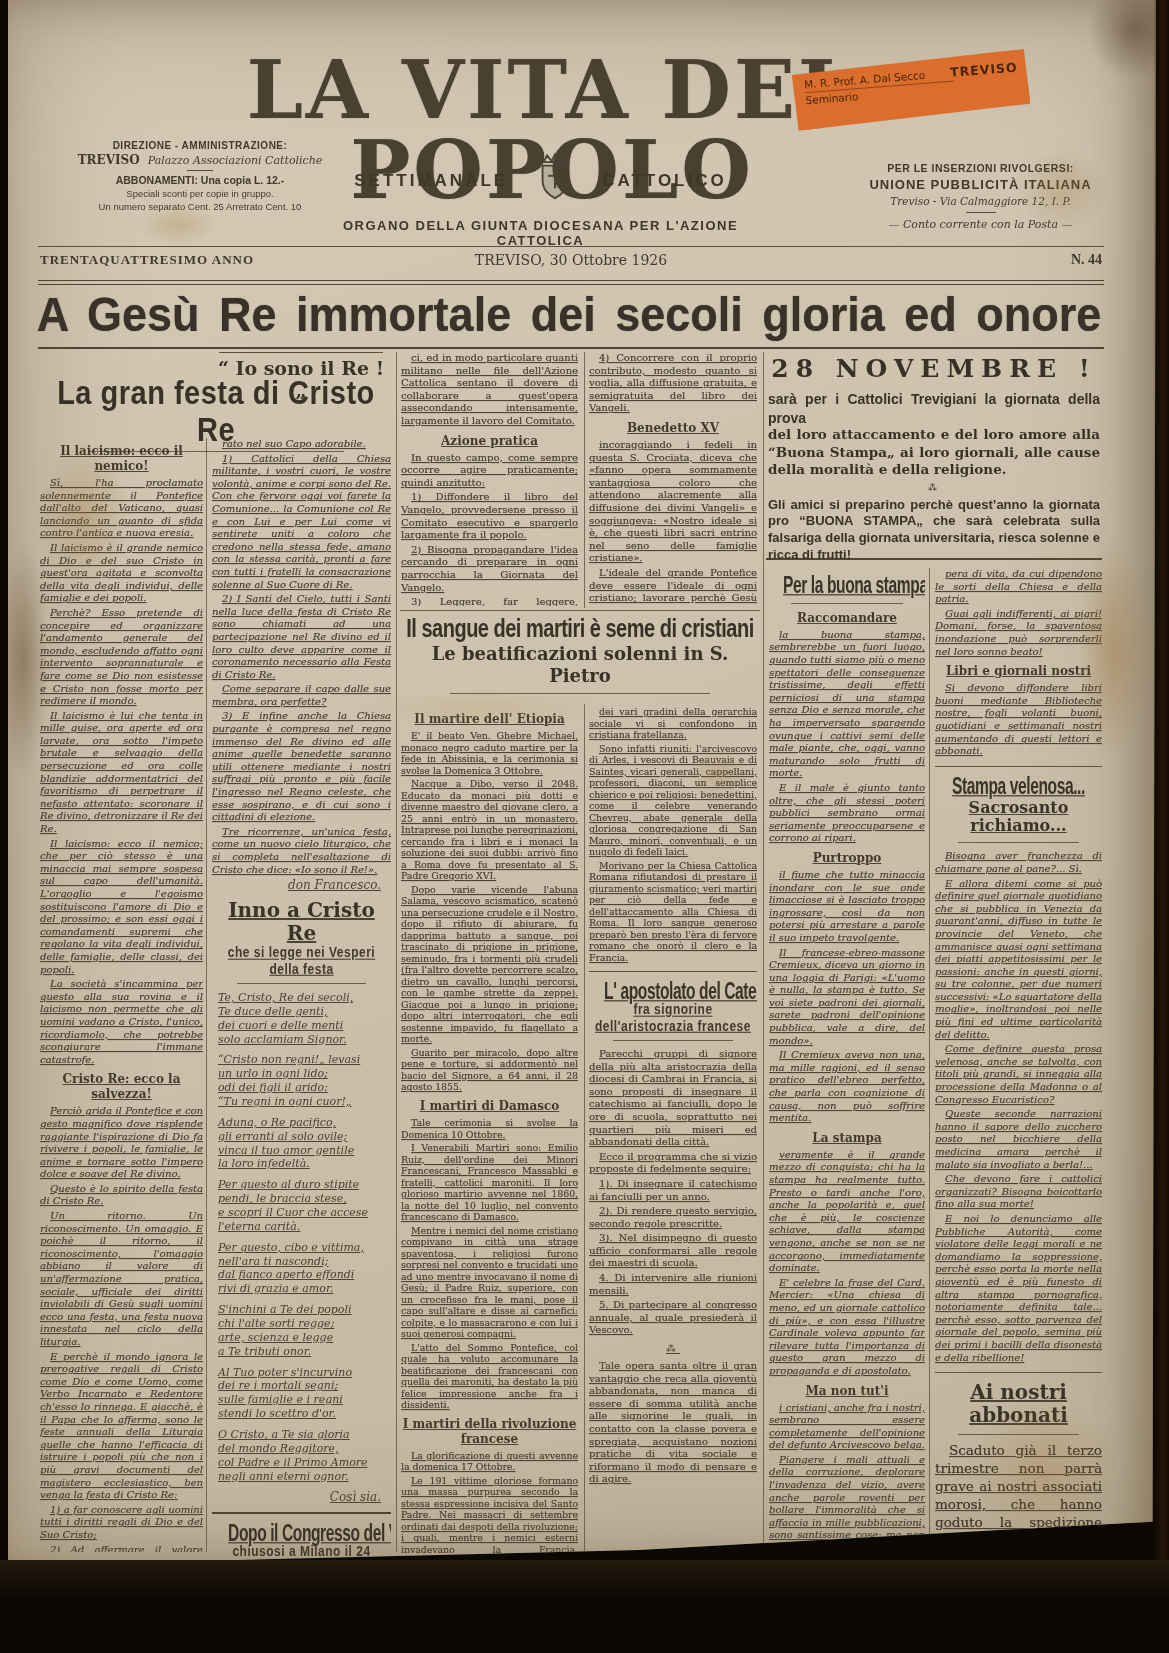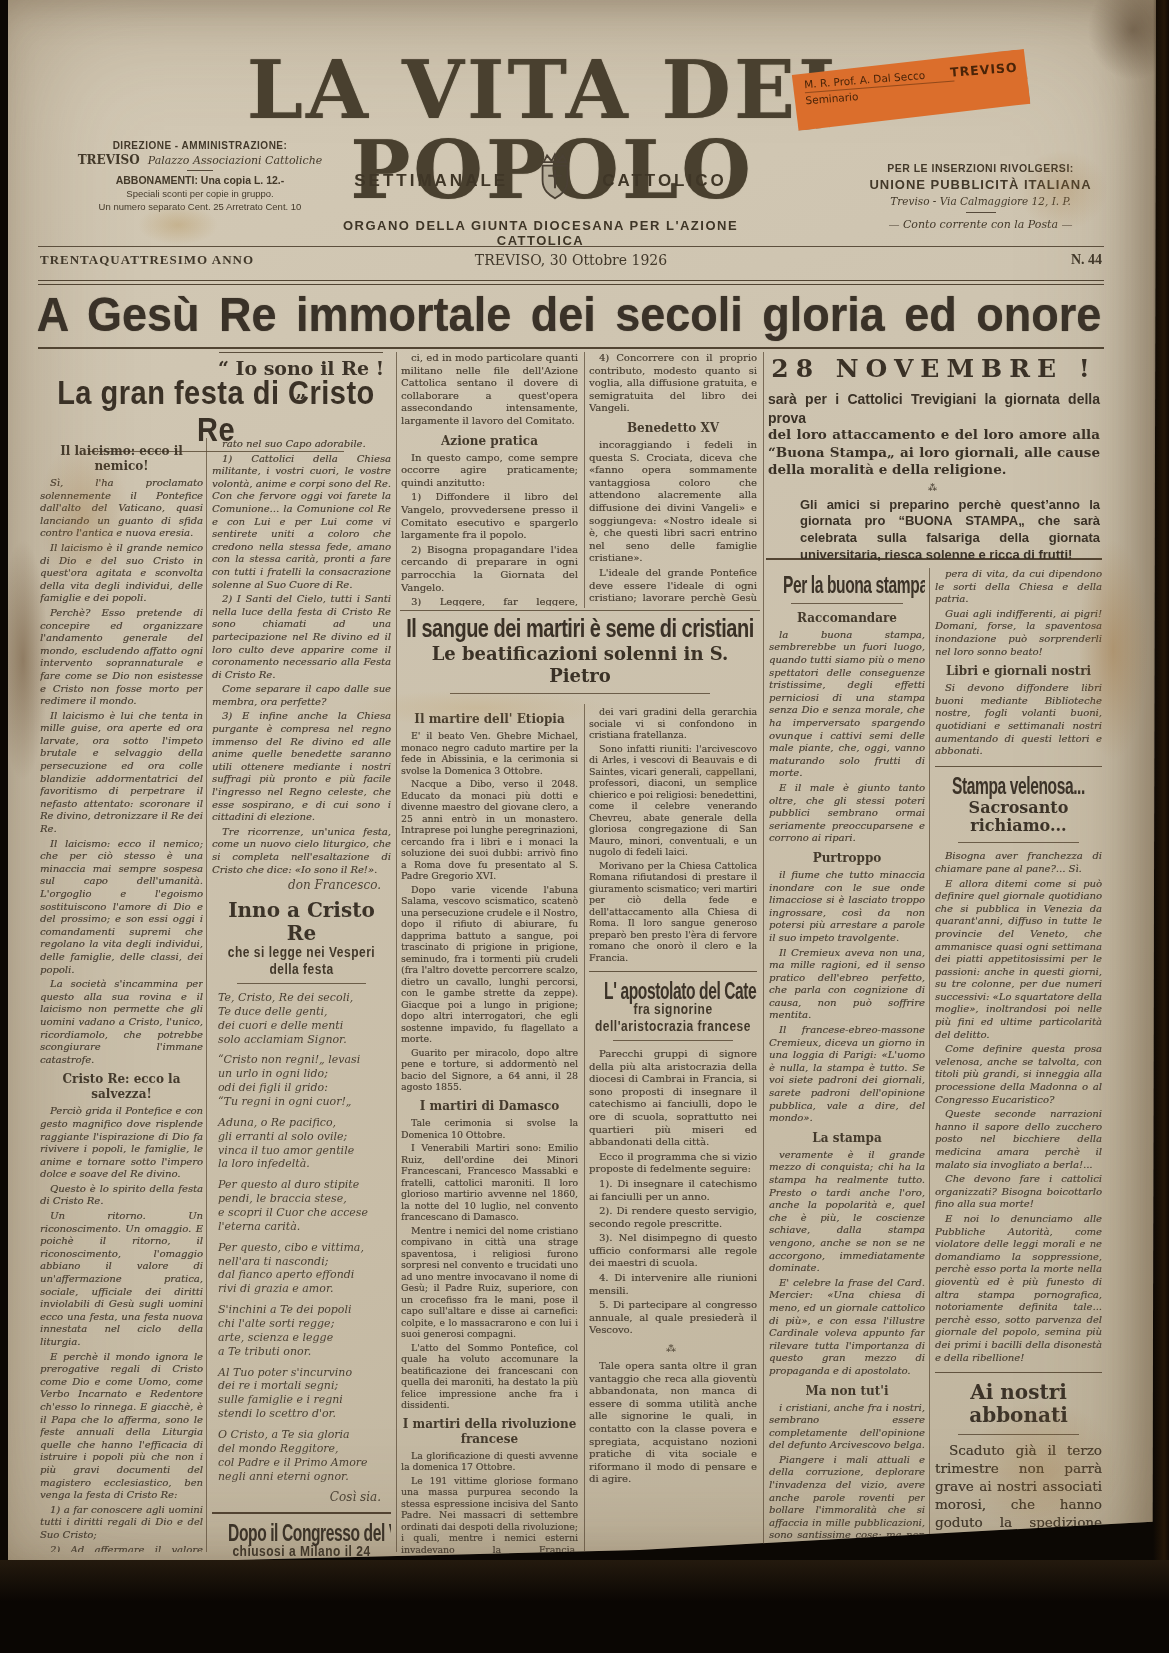--- a/index.html
+++ b/index.html
@@ -54,21 +54,21 @@
   .dateline .dr{font:700 14px "Liberation Serif",serif;flex:1;text-align:right;}
 
   .banner{position:absolute;left:28px;top:288px;width:1066px;margin:0;text-align:center;
           font:700 45px/1.1 "Liberation Sans",sans-serif;word-spacing:7px;color:#3a3228;
           transform:scaleY(1.08);transform-origin:top center;text-shadow:0 0 1px rgba(58,50,40,.7);}
   .r2{top:347px;border-top:2px solid #514432;}
 
   .vline{position:absolute;width:0;border-left:1px solid rgba(92,76,56,.75);}
 
   
-  .col{position:absolute;overflow:hidden;color:#4e4436;}
+  .col{position:absolute;overflow:hidden;color:#4e4436;text-decoration:underline;}
   .p{font:italic 10px/1.26 "DejaVu Serif",serif;text-align:justify;text-indent:10px;margin:0 0 2px;
      text-shadow:.2px .2px .3px rgba(60,50,40,.55);}
   .p.rm{font-style:normal;}
   .p.sm{font-size:9.3px;line-height:1.24;}
   .p.bg{font-style:normal;font-size:13.5px;line-height:1.33;text-indent:14px;color:#42382a;}
   .sub{font:700 12px/1.25 "DejaVu Serif",serif;text-align:center;margin:6px 0 3px;color:#443a2c;}
   .h1{font:700 19px/1.15 "Liberation Sans",sans-serif;letter-spacing:-.5px;text-align:center;
       margin:6px 0 2px;color:#3c3328;transform:scale(.82,1.3);transform-origin:center;white-space:nowrap;}
   .h1b{font:700 16px/1.15 "DejaVu Serif",serif;text-align:center;margin:0 0 2px;color:#3c3328;}
   .h2{font:700 20px/1.15 "DejaVu Serif",serif;text-align:center;margin:7px 0 2px;color:#3c3328;}
@@ -90,21 +90,21 @@
   .sangue{position:absolute;left:392px;top:610px;width:360px;text-align:center;color:#3a3126;
           border-top:1px solid rgba(80,65,45,.8);padding-top:6px;}
   .sangue .t1{font:700 20px/1.1 "Liberation Sans",sans-serif;letter-spacing:-.5px;transform:scaleY(1.25);}
   .sangue .t2{font:700 18px/1.2 "DejaVu Serif",serif;margin-top:4px;}
   .box28{position:absolute;left:758px;top:352px;width:336px;height:208px;color:#3a3126;
          border-bottom:2px solid rgba(70,55,38,.9);box-sizing:border-box;padding:2px 2px 0;}
   .box28 .t{font:700 25px "DejaVu Serif",serif;letter-spacing:7px;text-align:center;margin-bottom:8px;}
   .box28 .lead{font:700 14px/1.25 "Liberation Sans",sans-serif;transform:scaleY(1.1);text-align:justify;}
   .box28 .bd{font:700 13.5px/1.3 "DejaVu Serif",serif;text-align:justify;}
   .box28 .st{text-align:center;font-size:9px;letter-spacing:3px;margin:4px 0;}
-  .box28 .bd2{font:700 13px/1.28 "Liberation Sans",sans-serif;text-align:justify;margin-left:32px;}
+  .box28 .bd2{font:700 13px/1.28 "Liberation Sans",sans-serif;text-align:justify;}
 </style>
 </head>
 <body>
 
 <div id="page">
   <div class="paper">
 
     <h1 class="title">LA VITA DEL POPOLO</h1>
 
     <div class="mh-left">
@@ -297,22 +297,22 @@
         <div class="p rm">Tale opera santa oltre il gran vantaggio che reca alla gioventù abbandonata, non manca di essere di somma utilità anche alle signorine le quali, in contatto con la classe povera e spregiata, acquistano nozioni pratiche di vita sociale e riformano il modo di pensare e di agire.</div>
       </section>
     <section class="col" style="left:761px;top:568px;width:156px;height:984px;">
         <div class="h1">Per la buona stampa</div>
         <div class="squiggle"></div>
         <div class="sub">Raccomandare</div>
         <div class="p">la buona stampa, sembrerebbe un fuori luogo, quando tutti siamo più o meno spettatori delle conseguenze tristissime, degli effetti perniciosi di una stampa senza Dio e senza morale, che ha imperversato spargendo ovunque i cattivi semi delle male piante, che, oggi, vanno maturando solo frutti di morte.</div>
         <div class="p">E il male è giunto tanto oltre, che gli stessi poteri pubblici sembrano ormai seriamente preoccuparsene e corrono ai ripari.</div>
         <div class="sub">Purtroppo</div>
         <div class="p">il fiume che tutto minaccia inondare con le sue onde limacciose si è lasciato troppo ingrossare, così da non potersi più arrestare a parole il suo impeto travolgente.</div>
+        <div class="p">Il francese-ebreo-massone Cremieux, diceva un giorno in una loggia di Parigi: «L'uomo è nulla, la stampa è tutto. Se voi siete padroni dei giornali, sarete padroni dell'opinione pubblica, vale a dire, del mondo».</div>
         <div class="p">Il Cremieux aveva non una, ma mille ragioni, ed il senso pratico dell'ebreo perfetto, che parla con cognizione di causa, non può soffrire mentita.</div>
-        <div class="p">Il francese-ebreo-massone Cremieux, diceva un giorno in una loggia di Parigi: «L'uomo è nulla, la stampa è tutto. Se voi siete padroni dei giornali, sarete padroni dell'opinione pubblica, vale a dire, del mondo».</div>
         <div class="sub">La stampa</div>
         <div class="p">veramente è il grande mezzo di conquista; chi ha la stampa ha realmente tutto. Presto o tardi anche l'oro, anche la popolarità e, quel che è più, le coscienze schiave, dalla stampa vengono, anche se non se ne accorgono, immediatamente dominate.</div>
         <div class="p">E' celebre la frase del Card. Mercier: «Una chiesa di meno, ed un giornale cattolico di più», e con essa l'illustre Cardinale voleva appunto far rilevare tutta l'importanza di questo gran mezzo di propaganda e di apostolato.</div>
         <div class="sub">Ma non tut'i</div>
         <div class="p">i cristiani, anche fra i nostri, sembrano essere completamente dell'opinione del defunto Arcivescovo belga.</div>
         <div class="p">Piangere i mali attuali e della corruzione, deplorare l'invadenza del vizio, avere anche parole roventi per bollare l'immoralità che si affaccia in mille pubblicazioni, sono santissime cose; ma non basta.</div>
       </section>
     <section class="col" style="left:927px;top:568px;width:167px;height:984px;">
         <div class="p">pera di vita, da cui dipendono le sorti della Chiesa e della patria.</div>
         <div class="p">Guai agli indifferenti, ai pigri! Domani, forse, la spaventosa inondazione può sorprenderli nel loro sonno beato!</div>

